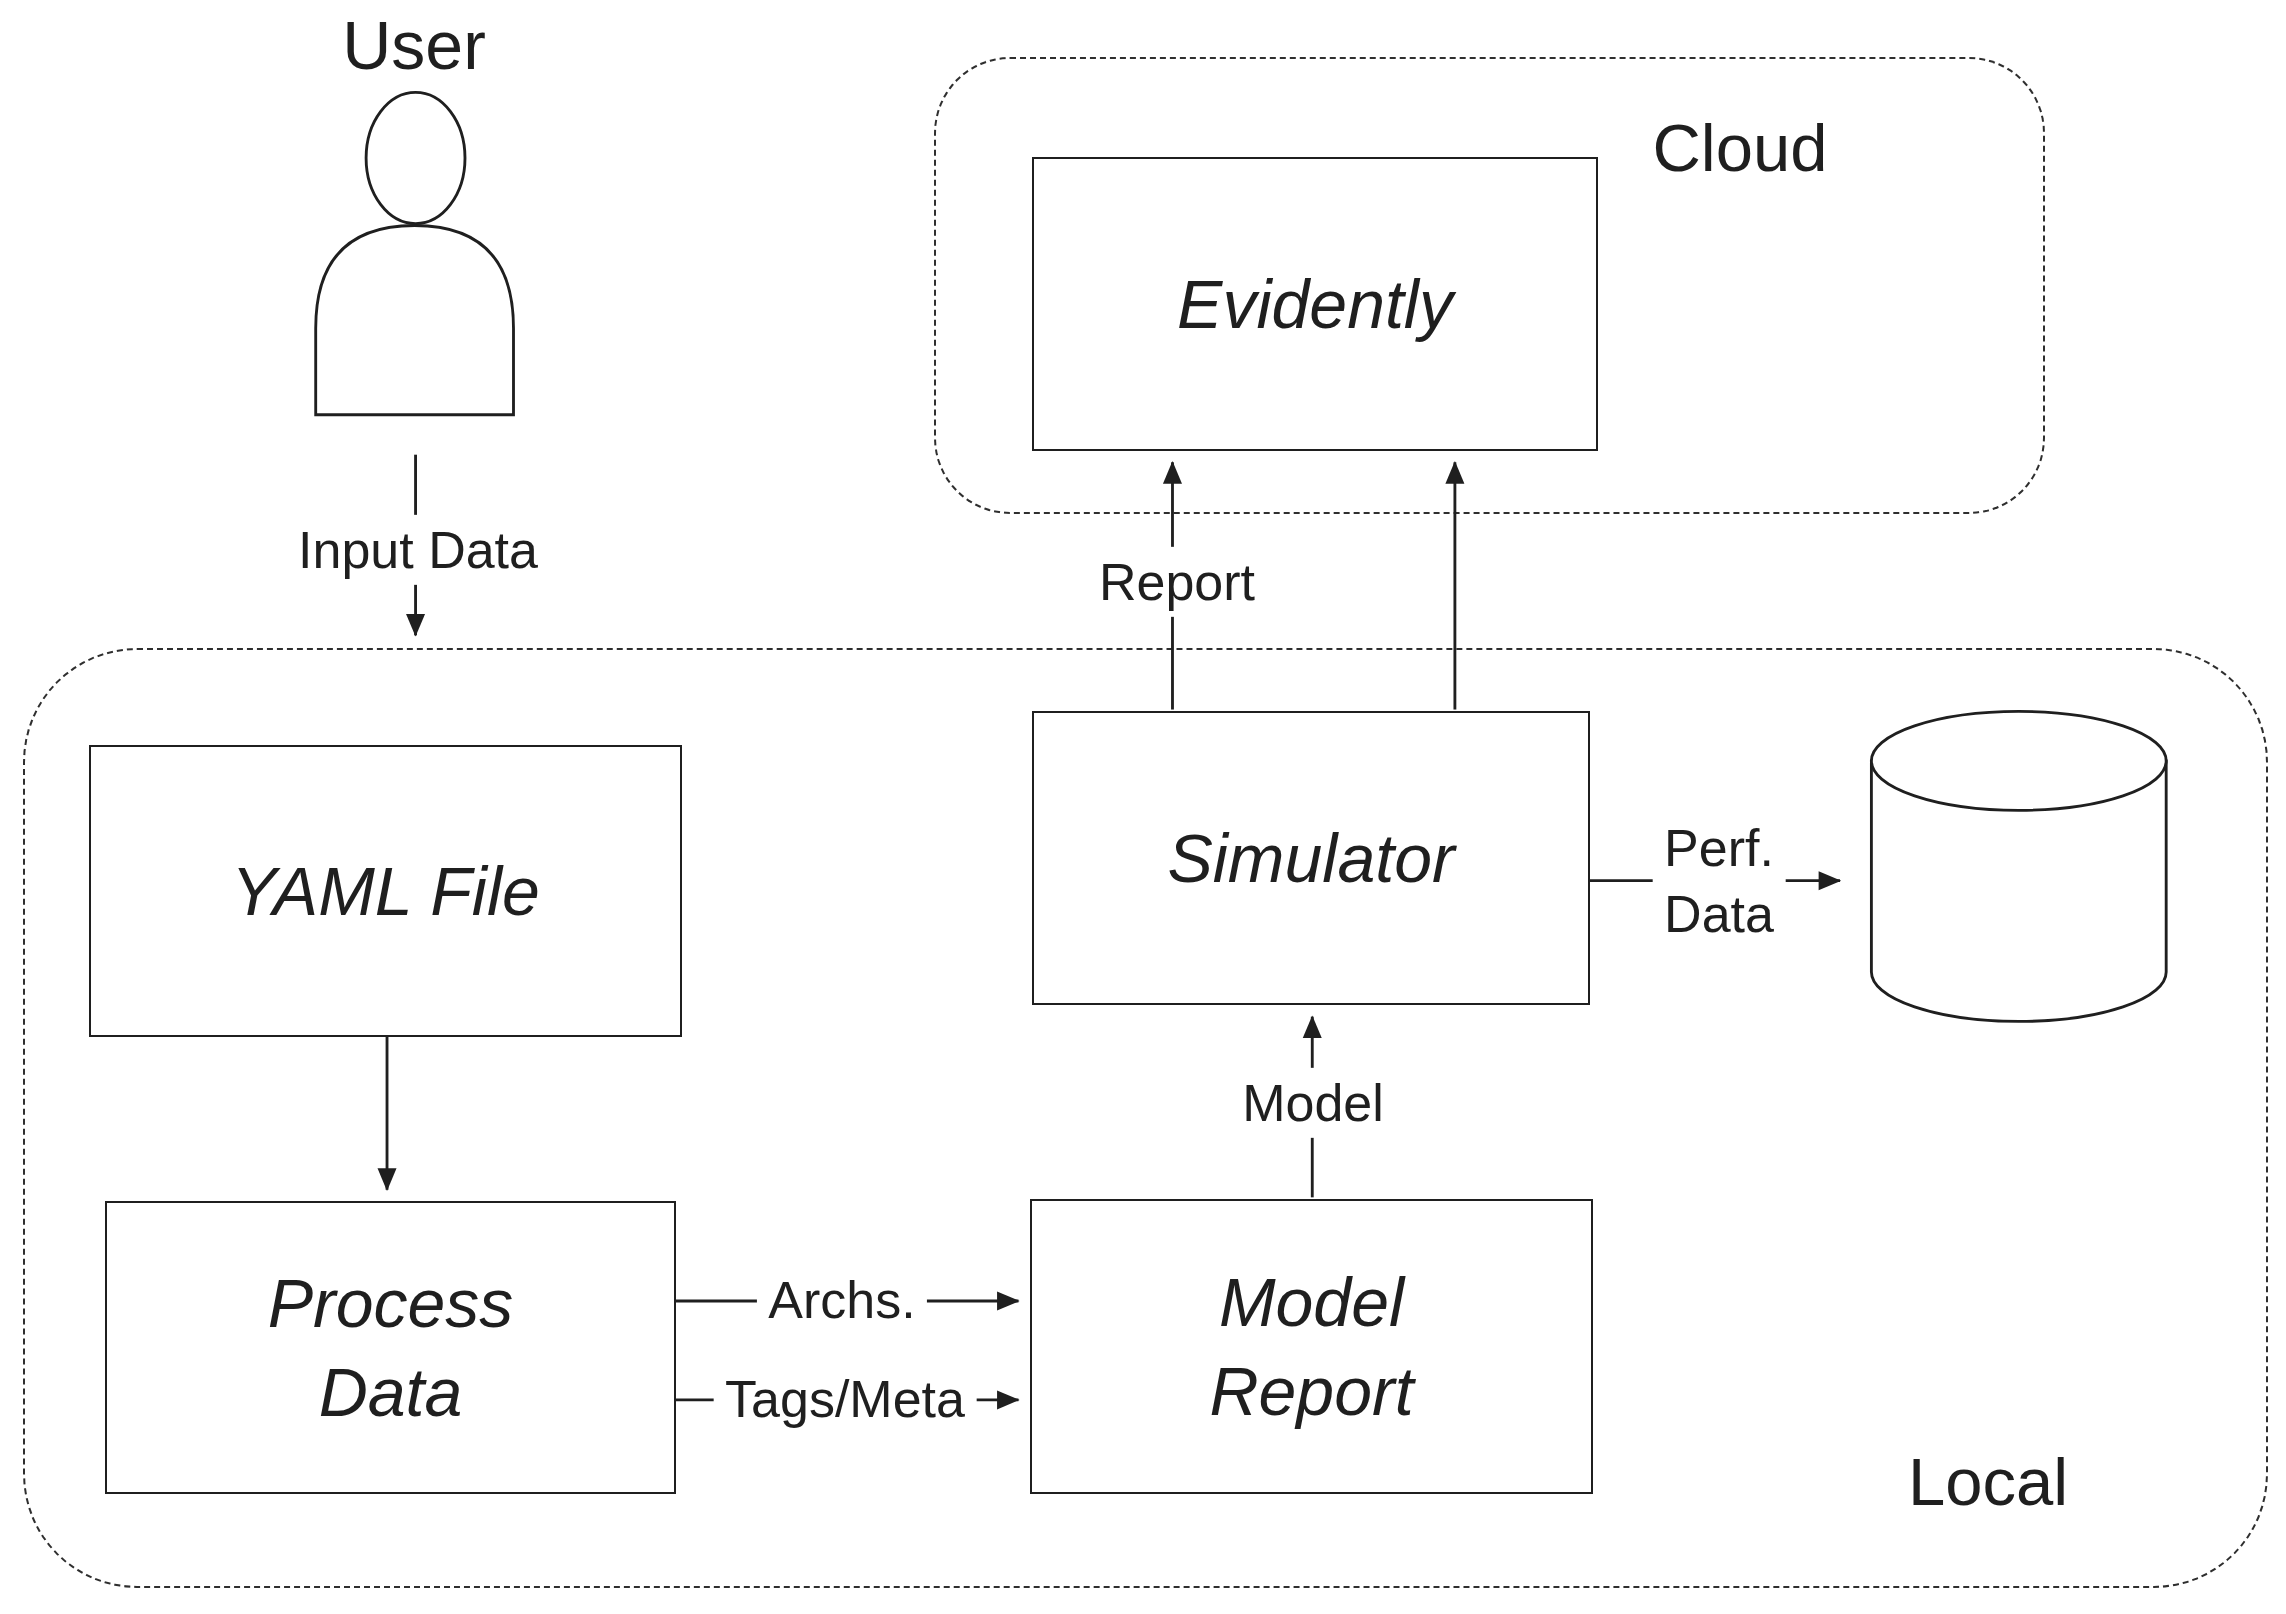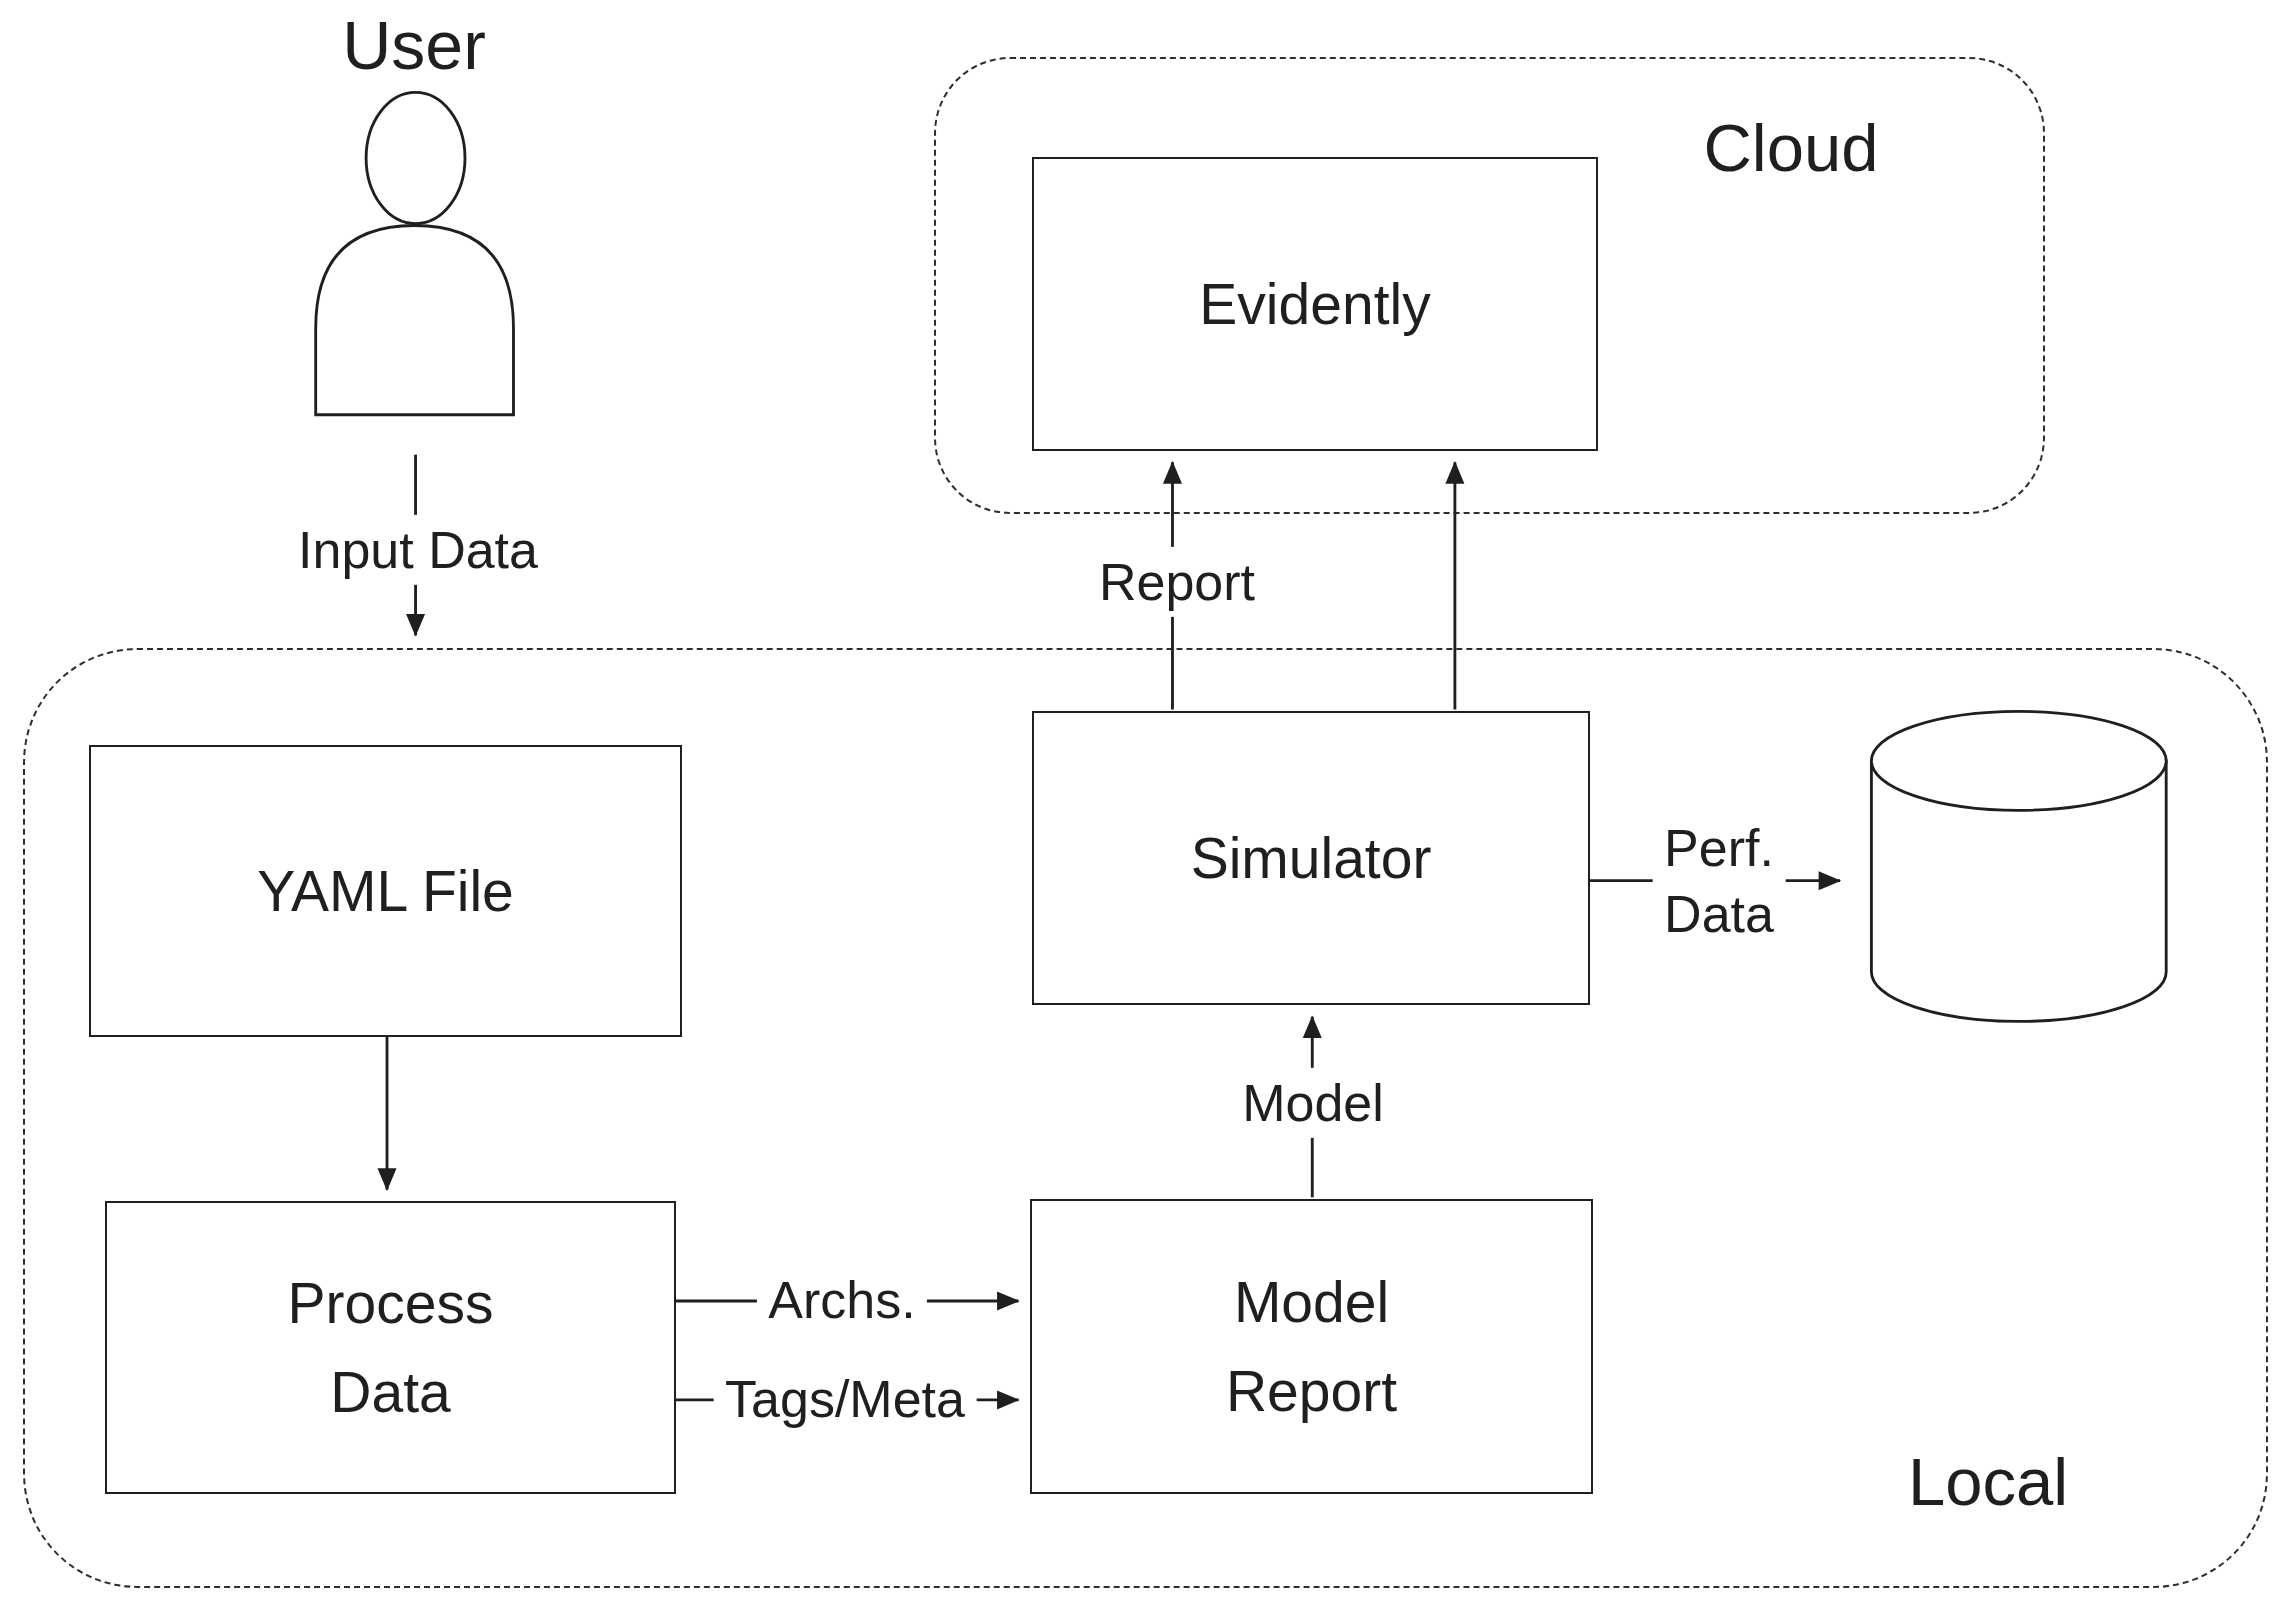--- a/index.html
+++ b/index.html
@@ -27,37 +27,38 @@
   #cloud-box { left: 934px; top: 57px; width: 1111px; height: 457px; border-radius: 76px; }
   #local-box { left: 23px; top: 648px; width: 2245px; height: 940px; border-radius: 114px; }
 
   .container-label {
     position: absolute;
     font-size: 67px;
     line-height: 1;
     white-space: nowrap;
     transform: translate(-50%, -50%);
   }
-  #cloud-label { left: 1791px; top: 147px; }
+  #cloud-label { left: 1740px; top: 147px; }
   #local-label { left: 1988px; top: 1481px; }
 
   
   .node-box {
     position: absolute;
     border: 2.9px solid #1f1f1f;
     background: #ffffff;
     box-sizing: border-box;
     display: flex;
     flex-direction: column;
     align-items: center;
     justify-content: center;
     text-align: right;
-    font-size: 57px;
+    font-size: 68px;
     line-height: 89px;
     z-index: 3;
+    font-style: italic;
   }
   #node-evidently     { left: 1032px; top: 157px;  width: 566px; height: 294px; }
   #node-yaml-file     { left: 89px;   top: 745px;  width: 593px; height: 292px; }
   #node-simulator     { left: 1032px; top: 711px;  width: 558px; height: 294px; }
   #node-process-data  { left: 105px;  top: 1201px; width: 571px; height: 293px; }
   #node-model-creator { left: 1030px; top: 1199px; width: 563px; height: 295px; }
 
   
   #connector-layer {
     position: absolute;

